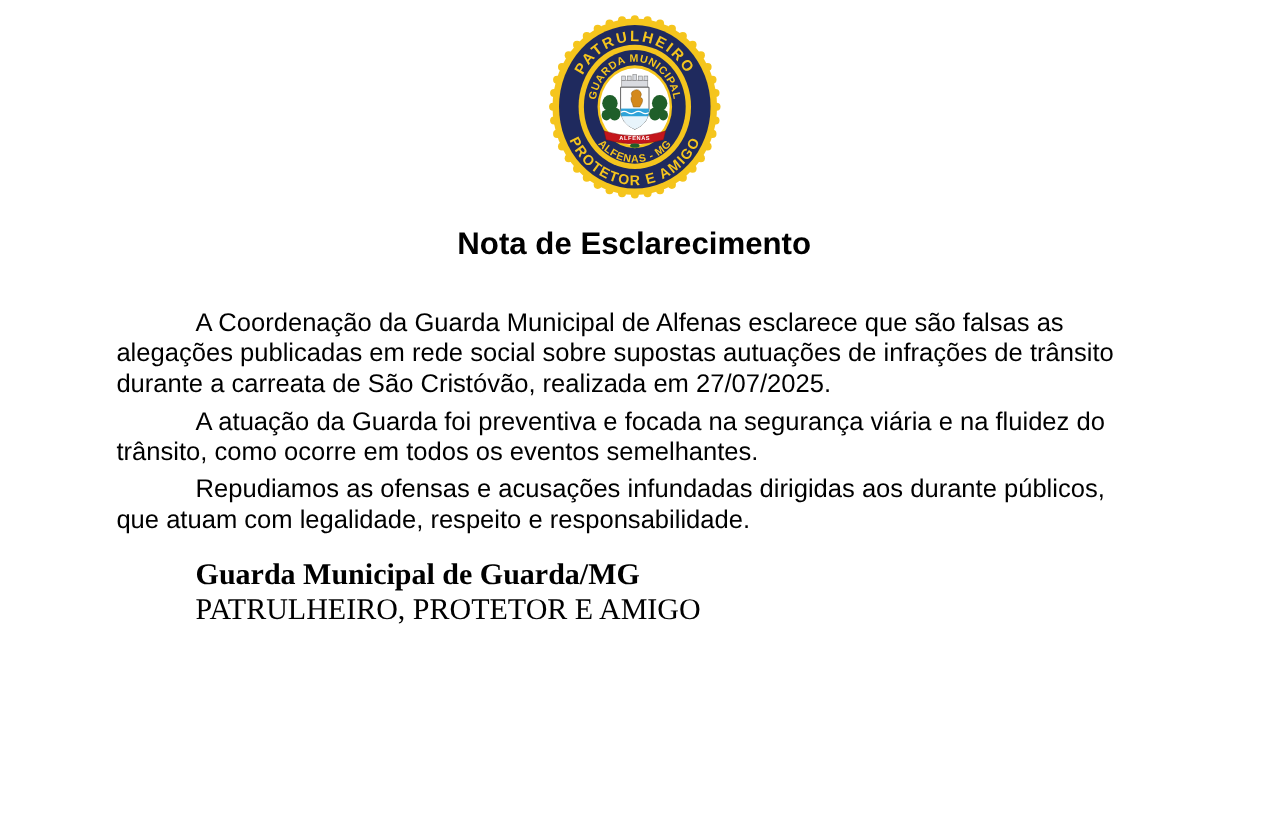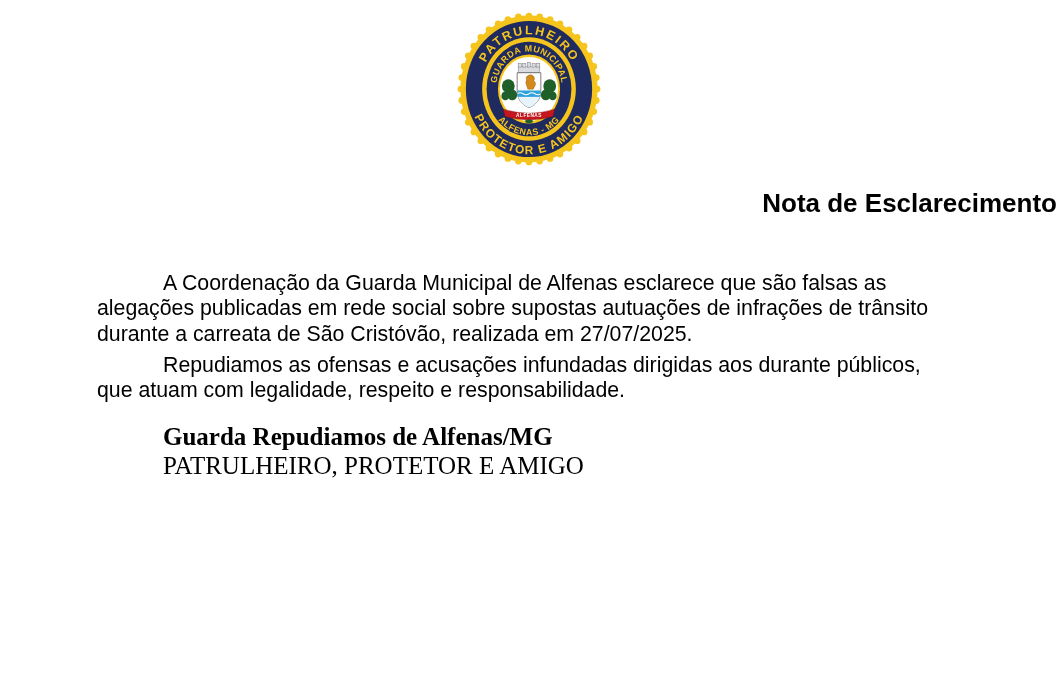--- a/index.html
+++ b/index.html
@@ -10,28 +10,28 @@
     background:#ffffff;
     overflow:hidden;
     font-family:"Liberation Sans", sans-serif;
     color:#000;
   }
   .badge-wrap { padding-top:10px; height:158px; text-align:center; }
   .badge-wrap svg { display:block; margin:0 auto; }
 
   .doc-title {
     margin:20px 0 0 0;
-    text-align:right;
+    text-align:center;
     font-size:26px;
     line-height:30px;
     font-weight:bold;
     letter-spacing:0;
   }
 
-  .body-text { margin:53px 97px 0 97px; }
+  .body-text { margin:39px 97px 0 97px; }
   .body-text p {
     margin:0 0 6px 0;
     text-indent:66px;
     font-size:21.3px;
     line-height:25.3px;
     text-align:left;
   }
 
   .signature {
     margin:19px 97px 0 97px;
@@ -176,21 +176,22 @@
         <text x="75" y="108.3" text-anchor="middle" class="t-banner">ALFENAS</text>
         <ellipse cx="75" cy="112.8" rx="4" ry="1.8" style="fill:var(--tree_green)"></ellipse>
       </g>
     </svg>
   </div>
 
   <h1 class="doc-title">Nota de Esclarecimento</h1>
 
   <div class="body-text">
     <p>A Coordenação da Guarda Municipal de Alfenas esclarece que são falsas as alegações publicadas em rede social sobre supostas autuações de infrações de trânsito durante a carreata de São Cristóvão, realizada em 27/07/2025.</p>
+    <p>A atuação da Guarda foi preventiva e focada na segurança viária e na fluidez do trânsito, como ocorre em todos os eventos semelhantes.</p>
     <p>Repudiamos as ofensas e acusações infundadas dirigidas aos durante públicos, que atuam com legalidade, respeito e responsabilidade.</p>
   </div>
 
   <div class="signature">
-    <div class="sig-name">Guarda Repudiamos de Alfenas/MG</div>
+    <div class="sig-name">Guarda Municipal de Guarda/MG</div>
     <div class="sig-slogan">PATRULHEIRO, PROTETOR E AMIGO</div>
   </div>
 
 </div>
 
 </body></html>

